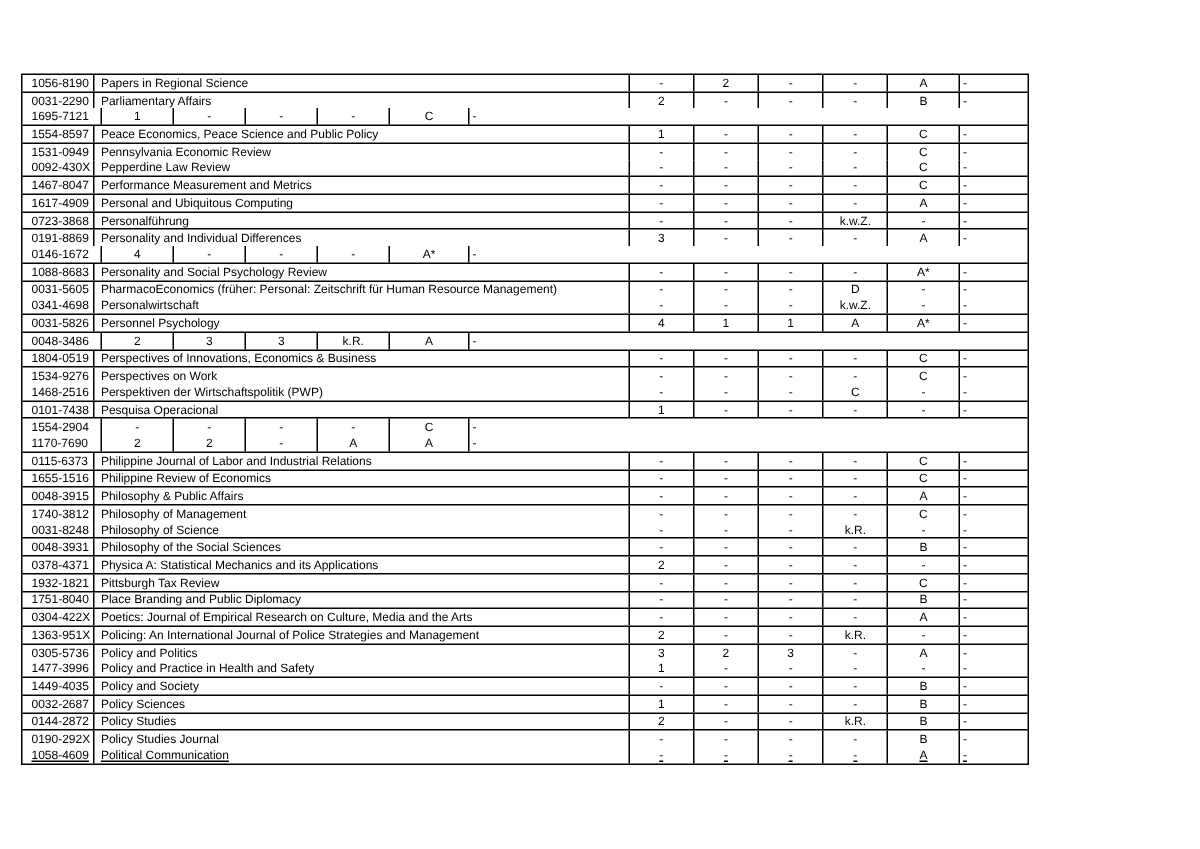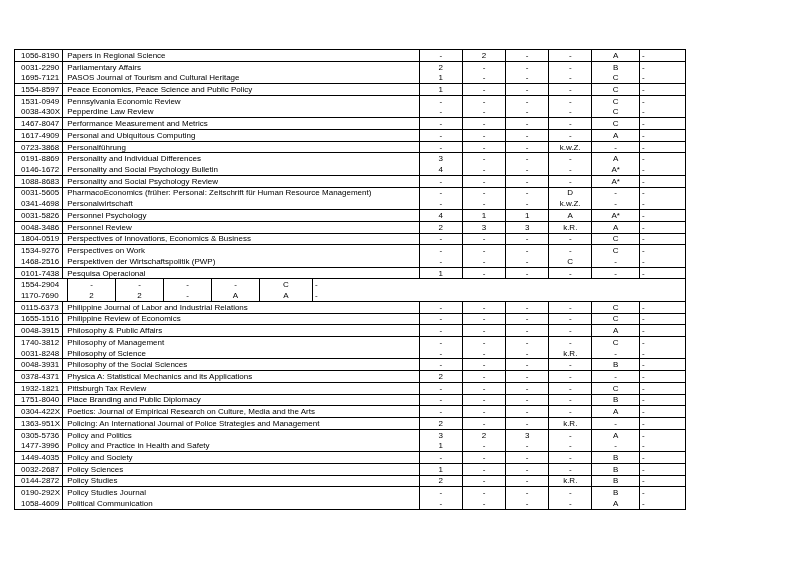--- a/index.html
+++ b/index.html
@@ -29,21 +29,21 @@
     background: #ffffff;
   }
   .row {
     flex: 1 1 0;
     display: flex;
     box-sizing: border-box;
     border-bottom: 1px solid #000000;
     min-height: 0;
   }
   .row.joined { border-bottom: none; text-align: right; }
-  .row:last-child { border-bottom: none; }
+  .row:last-child { border-bottom: none; text-decoration: underline; }
   .cell {
     box-sizing: border-box;
     border-right: 1px solid #000000;
     font-size: 8px;
     line-height: 9px;
     display: flex;
     align-items: center;
     overflow: hidden;
     white-space: nowrap;
     color: #000000;
@@ -75,21 +75,20 @@
     <div class="cell c-title">Parliamentary Affairs</div>
     <div class="cell c-val">2</div>
     <div class="cell c-val">-</div>
     <div class="cell c-val">-</div>
     <div class="cell c-val">-</div>
     <div class="cell c-v5">B</div>
     <div class="cell c-last">-</div>
   </div>
       <div class="row">
     <div class="cell c-issn">1695-7121</div>
-    <div class="cell c-title">PASOS Journal of Tourism and Cultural Heritage</div>
     <div class="cell c-val">1</div>
     <div class="cell c-val">-</div>
     <div class="cell c-val">-</div>
     <div class="cell c-val">-</div>
     <div class="cell c-v5">C</div>
     <div class="cell c-last">-</div>
   </div>
       <div class="row">
     <div class="cell c-issn">1554-8597</div>
     <div class="cell c-title">Peace Economics, Peace Science and Public Policy</div>
@@ -104,21 +103,21 @@
     <div class="cell c-issn">1531-0949</div>
     <div class="cell c-title">Pennsylvania Economic Review</div>
     <div class="cell c-val">-</div>
     <div class="cell c-val">-</div>
     <div class="cell c-val">-</div>
     <div class="cell c-val">-</div>
     <div class="cell c-v5">C</div>
     <div class="cell c-last">-</div>
   </div>
       <div class="row">
-    <div class="cell c-issn">0038-430X</div>
+    <div class="cell c-issn">0092-430X</div>
     <div class="cell c-title">Pepperdine Law Review</div>
     <div class="cell c-val">-</div>
     <div class="cell c-val">-</div>
     <div class="cell c-val">-</div>
     <div class="cell c-val">-</div>
     <div class="cell c-v5">C</div>
     <div class="cell c-last">-</div>
   </div>
       <div class="row">
     <div class="cell c-issn">1467-8047</div>
@@ -155,21 +154,20 @@
     <div class="cell c-title">Personality and Individual Differences</div>
     <div class="cell c-val">3</div>
     <div class="cell c-val">-</div>
     <div class="cell c-val">-</div>
     <div class="cell c-val">-</div>
     <div class="cell c-v5">A</div>
     <div class="cell c-last">-</div>
   </div>
       <div class="row">
     <div class="cell c-issn">0146-1672</div>
-    <div class="cell c-title">Personality and Social Psychology Bulletin</div>
     <div class="cell c-val">4</div>
     <div class="cell c-val">-</div>
     <div class="cell c-val">-</div>
     <div class="cell c-val">-</div>
     <div class="cell c-v5">A*</div>
     <div class="cell c-last">-</div>
   </div>
       <div class="row">
     <div class="cell c-issn">1088-8683</div>
     <div class="cell c-title">Personality and Social Psychology Review</div>
@@ -205,21 +203,20 @@
     <div class="cell c-title">Personnel Psychology</div>
     <div class="cell c-val">4</div>
     <div class="cell c-val">1</div>
     <div class="cell c-val">1</div>
     <div class="cell c-val">A</div>
     <div class="cell c-v5">A*</div>
     <div class="cell c-last">-</div>
   </div>
       <div class="row">
     <div class="cell c-issn">0048-3486</div>
-    <div class="cell c-title">Personnel Review</div>
     <div class="cell c-val">2</div>
     <div class="cell c-val">3</div>
     <div class="cell c-val">3</div>
     <div class="cell c-val">k.R.</div>
     <div class="cell c-v5">A</div>
     <div class="cell c-last">-</div>
   </div>
       <div class="row">
     <div class="cell c-issn">1804-0519</div>
     <div class="cell c-title">Perspectives of Innovations, Economics &amp; Business</div>

